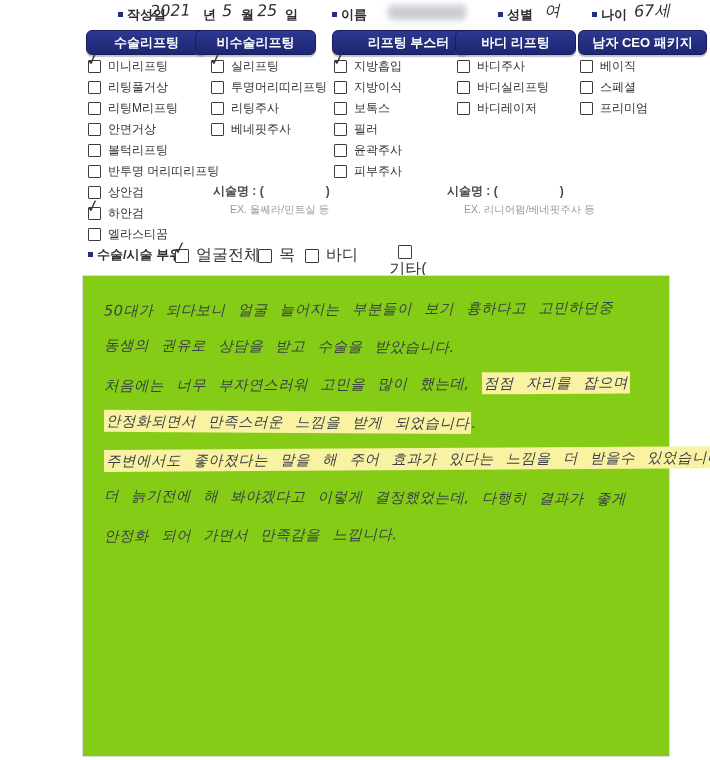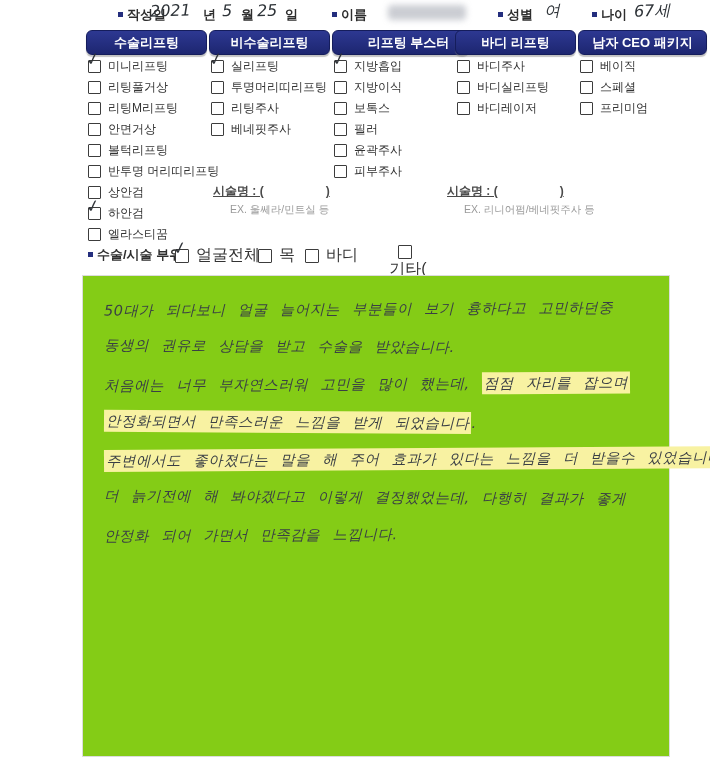--- a/index.html
+++ b/index.html
@@ -25,21 +25,21 @@
 
   
   .col{position:absolute;top:56px;}
   .cb-item{display:flex;align-items:center;height:21px;white-space:nowrap;}
   .cb-box{position:relative;width:11px;height:11px;border:1.6px solid #3c3c3c;border-radius:1px;margin-right:7px;flex:0 0 auto;background:#fff;}
   .pen-check{position:absolute;left:-3px;top:-10px;font-size:17px;line-height:17px;color:#2f3338;font-weight:bold;transform:rotate(-12deg);font-family:"DejaVu Sans",sans-serif;}
   .cb-label{font-size:12px;color:#333;}
 
   
   .proc{position:absolute;width:170px;}
-  .proc .line1{font-size:12px;font-weight:bold;color:#4a4a4a;white-space:nowrap;text-decoration:underline;}
+  .proc .line1{font-size:12px;font-weight:bold;color:#4a4a4a;white-space:nowrap;}
   .proc .gap{display:inline-block;width:62px;}
   .proc .ex{font-size:10.5px;color:var(--example);margin-top:3px;margin-left:17px;white-space:nowrap;}
 
   
   .area-label{position:absolute;left:88px;top:246px;font-size:13px;font-weight:bold;color:var(--label);white-space:nowrap;}
   .area-opt{position:absolute;top:245px;display:flex;align-items:center;white-space:nowrap;}
   .area-opt .cb-box{width:12px;height:12px;}
   .area-opt .cb-label{font-size:16px;}
   .area-suffix{font-size:12px;color:#333;margin-left:92px;}
 
@@ -65,21 +65,21 @@
     <span class="lbl" style="left:332px"><i class="bullet"></i><span>이름</span></span>
     <span class="name-blur"></span>
     <span class="lbl" style="left:498px"><i class="bullet"></i><span>성별</span></span>
     <span class="hw" style="left:544px">여</span>
     <span class="lbl" style="left:592px"><i class="bullet"></i><span>나이</span></span>
     <span class="hw" style="left:634px">67세</span>
   </div>
 
   <div id="tabs">
       <div class="tab" style="left: 86px; width: 119px;">수술리프팅</div>
-      <div class="tab" style="left: 209px; width: 119px;">비수술리프팅</div>
+      <div class="tab" style="left: 195px; width: 119px;">비수술리프팅</div>
       <div class="tab" style="left: 332px; width: 119px; padding-left: 16px;">리프팅 부스터</div>
       <div class="tab" style="left: 455px; width: 119px;">바디 리프팅</div>
       <div class="tab" style="left: 578px; width: 127px;">남자 CEO 패키지</div>
     </div>
   <div id="cols">
       <div class="col" style="left: 88px;">
         <div class="cb-item">
           <span class="cb-box">
             <span class="pen-check">✓</span>
           </span>

